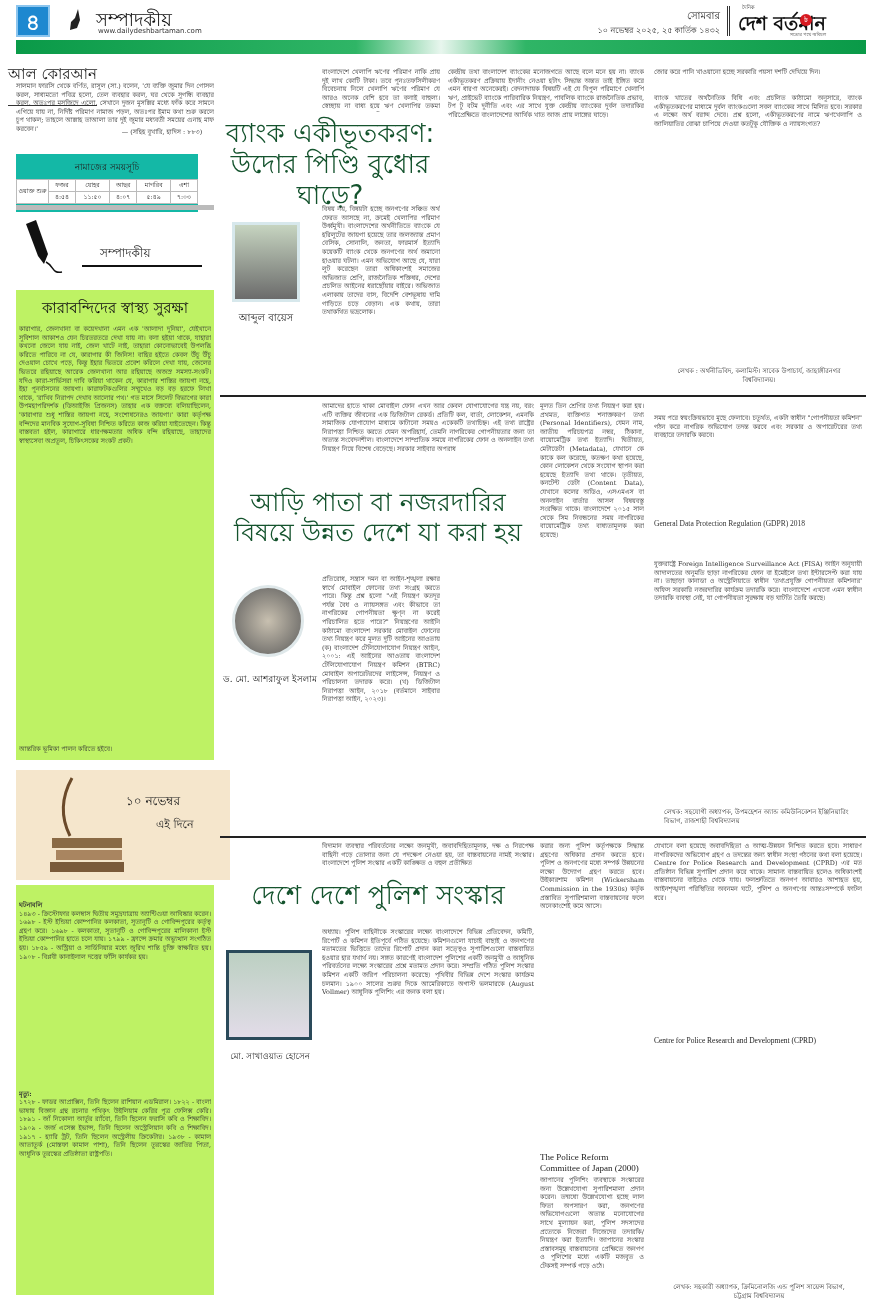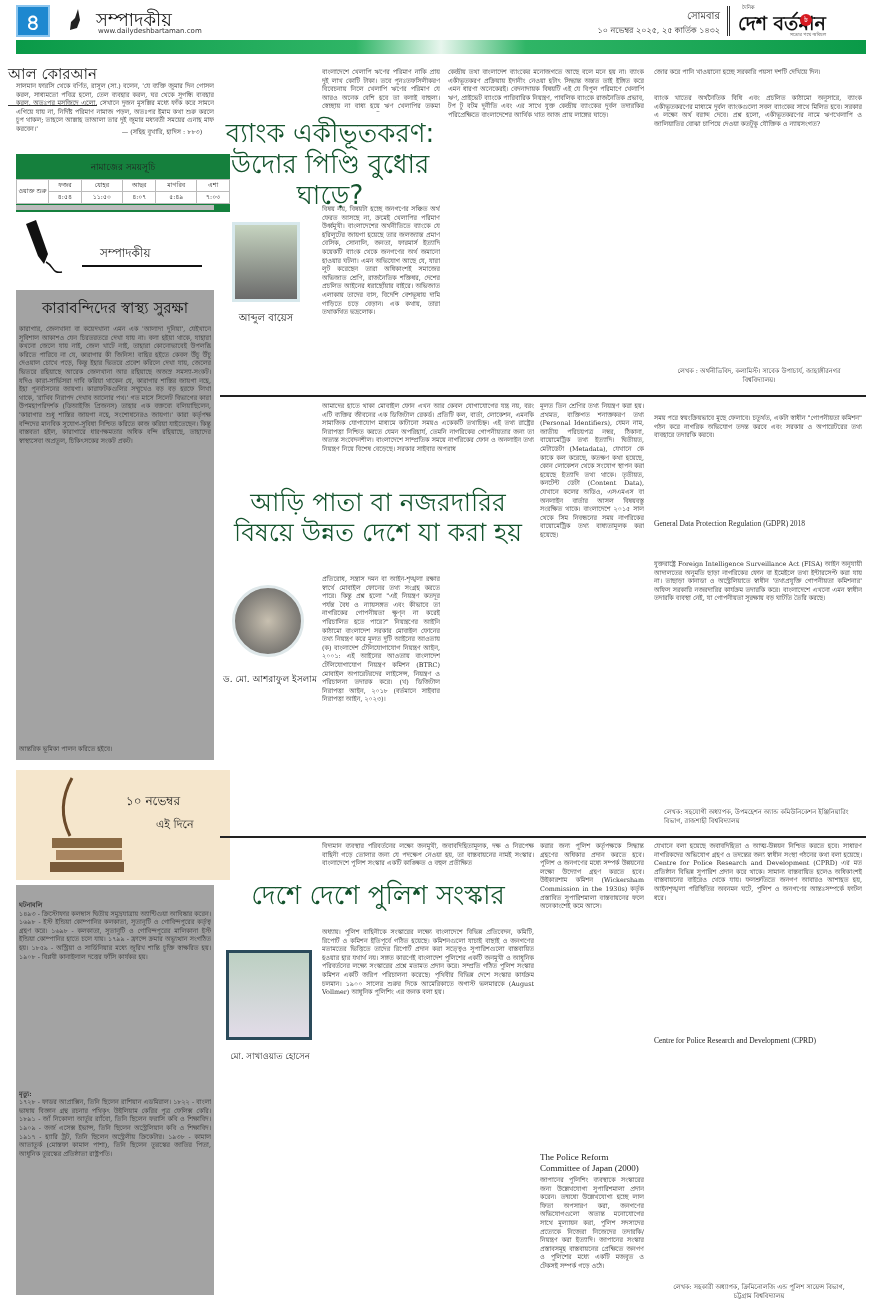--- a/index.html
+++ b/index.html
@@ -2,25 +2,25 @@
 <html><head>
 <meta charset="utf-8">
 <style>
 *{box-sizing:border-box;margin:0;padding:0}
 body{width:870px;height:1303px;background:#fff;font-family:"DejaVu Serif",serif;color:#222;position:relative;overflow:hidden}
 .abs{position:absolute}
 .txt{font-size:6.4px;line-height:8.6px;color:#333;text-align:justify;overflow:hidden}
 .hdr-page{left:16px;top:5px;width:34px;height:32px;background:#1e88d0;color:#fff;font:bold 22px "DejaVu Sans",sans-serif;text-align:center;line-height:32px;border:2px solid #8cc5ee}
 .greenbar{left:16px;top:40px;width:850px;height:14px;background:linear-gradient(90deg,#0a9a48 0%,#2fb566 40%,#e8f6ee 50%,#2fb566 60%,#0a9a48 100%)}
 .quran-title{left:8px;top:62px;font-size:15px;color:#222;border-bottom:1px solid #333;padding-bottom:18px}
-.prayer{left:16px;top:154px;width:214px;background:#15803d;padding:2px 0 8px}
+.prayer{left:16px;top:154px;width:182px;background:#14b8a6;padding:2px 0 8px}
 .prayer h4{font-size:9px;text-align:center;font-weight:normal;padding:4px 0}
 .prayer table{width:100%;border-collapse:collapse;background:#fff;font-size:6.2px;text-align:center}
 .prayer td{border:1px solid #bbb;height:12px}
-.boxgrey{background:#a3a3a3}
+.boxgrey{background:#bef264}
 .edit-title{font-size:15px;text-align:center;color:#111;padding:6px 0 4px}
 .headline{font-family:"DejaVu Sans",sans-serif;color:#14532d;text-align:center;line-height:1.2}
 .photo{background:#7a8a7a;border:3px solid #d7e8ec}
 .caption{font-size:10px;text-align:center;color:#222}
 .rule{height:2px;background:#222}
 .author-note{font-size:6.5px;line-height:9px;text-align:center;color:#333}
 </style>
 </head>
 <body>
 

